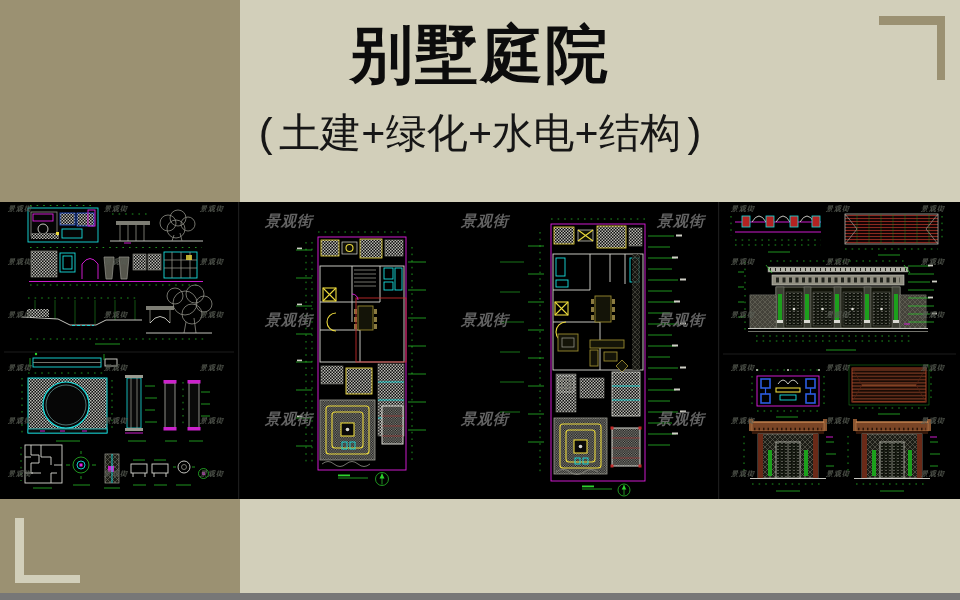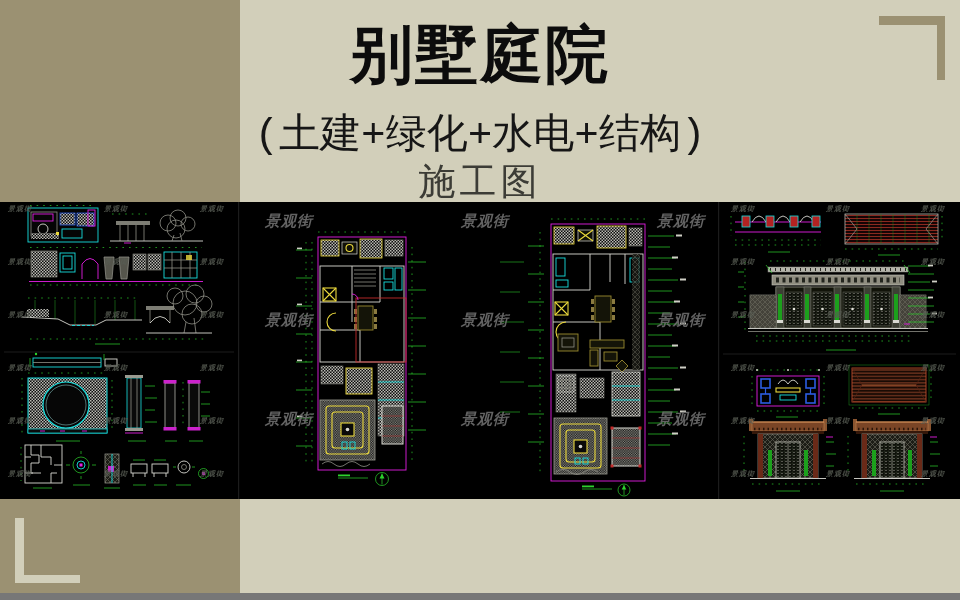--- a/index.html
+++ b/index.html
@@ -39,21 +39,20 @@
 <body>
 
 <div class="poster" style="--beige: #d2cfba; --tan: #9b9172; --cadbg: #000000;">
   <div class="left-col"></div>
   <div class="bracket-tr"></div>
   <div class="bracket-bl"></div>
 
   <div class="header">
     <div class="hline title">别墅庭院</div>
     <div class="hline subtitle">(土建+绿化+水电+结构)</div>
-    <div class="hline note">施工图</div>
   </div>
 
   <div class="cad-band">
     <svg width="960" height="297" viewBox="0 0 960 297">
       <defs>
         <pattern id="ck" width="3" height="3" patternUnits="userSpaceOnUse">
           <rect width="3" height="3" fill="#0d0d0d"></rect>
           <rect width="1.5" height="1.5" fill="#b9b9b2"></rect>
           <rect x="1.5" y="1.5" width="1.5" height="1.5" fill="#b9b9b2"></rect>
         </pattern>

